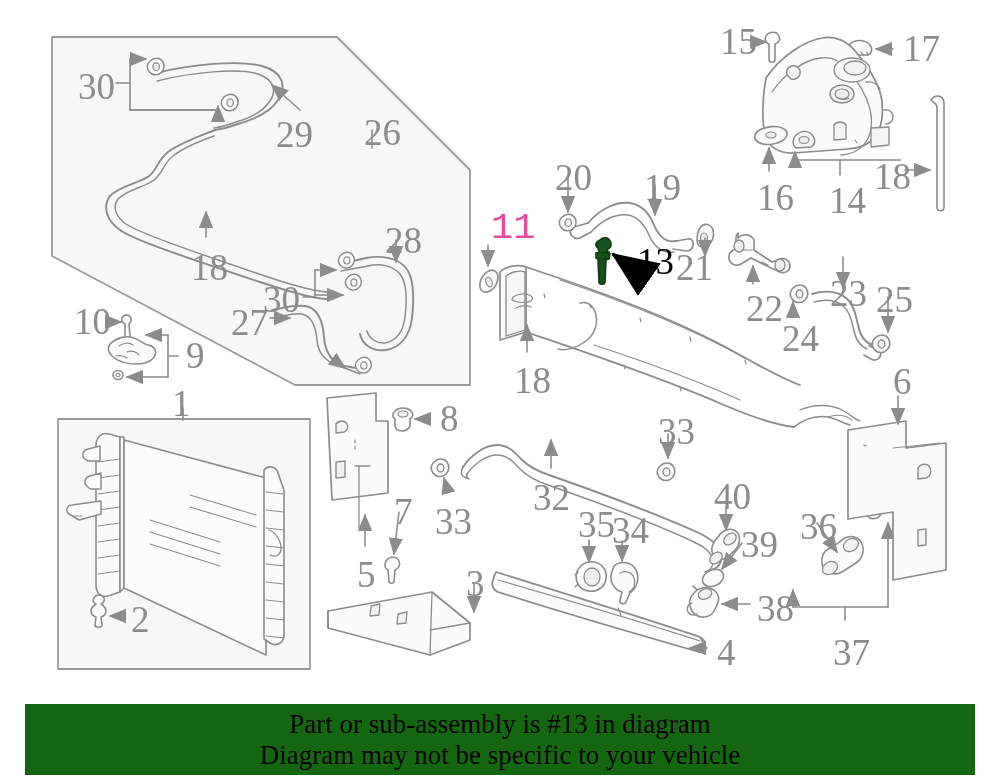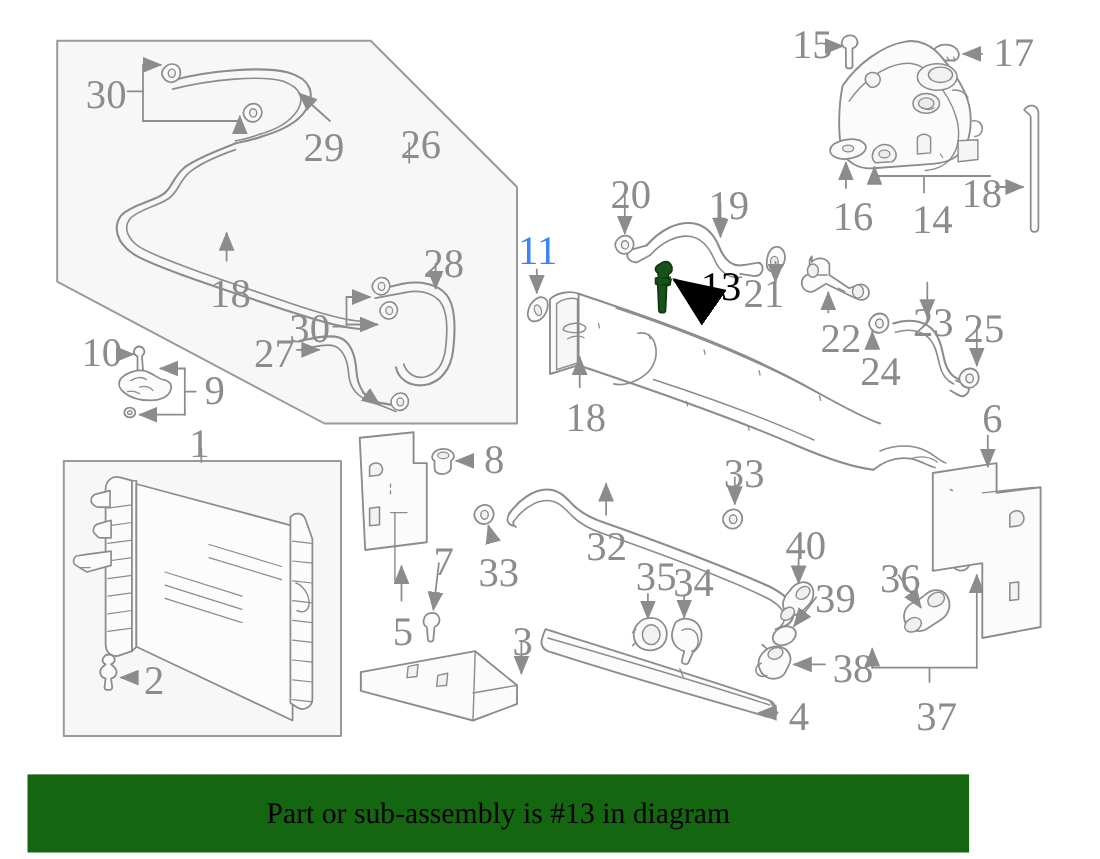--- a/index.html
+++ b/index.html
@@ -36,21 +36,21 @@
     user-select: none;
   }
   .callout.hl {
     color: #000000;
     font-weight: 400;
   }
   #banner {
     position: absolute;
     left: 25px;
     top: 704px;
-    width: 856px;
+    width: 950px;
     height: 71px;
     background: #156610;
     box-sizing: border-box;
     display: flex;
     flex-direction: column;
     align-items: center;
     justify-content: center;
   }
   #banner .bline {
     font-family: "Liberation Serif", serif;
@@ -557,21 +557,21 @@
   <div id="callout-layer">
       <div class="callout" style="left: 78px; top: 68px; color: rgb(140, 140, 140);">30</div>
       <div class="callout" style="left: 276px; top: 116px; color: rgb(140, 140, 140);">29</div>
       <div class="callout" style="left: 364px; top: 114px; color: rgb(140, 140, 140);">26</div>
       <div class="callout" style="left: 191px; top: 249px; color: rgb(140, 140, 140);">18</div>
       <div class="callout" style="left: 385px; top: 222px; color: rgb(140, 140, 140);">28</div>
       <div class="callout" style="left: 263px; top: 281px; color: rgb(140, 140, 140);">30</div>
       <div class="callout" style="left: 231px; top: 304px; color: rgb(140, 140, 140);">27</div>
       <div class="callout" style="left: 74px; top: 303px; color: rgb(140, 140, 140);">10</div>
       <div class="callout" style="left: 186px; top: 337px; color: rgb(140, 140, 140);">9</div>
-      <div class="callout" style="left: 471px; top: 210px; color: #3b82f6;">11</div>
+      <div class="callout" style="left: 491px; top: 210px; color: #ec4899; font-family: Liberation Mono, monospace;">11</div>
       <div class="callout" style="left: 172px; top: 385px; color: rgb(140, 140, 140);">1</div>
       <div class="callout" style="left: 131px; top: 601px; color: rgb(140, 140, 140);">2</div>
       <div class="callout" style="left: 440px; top: 400px; color: rgb(140, 140, 140);">8</div>
       <div class="callout" style="left: 357px; top: 556px; color: rgb(140, 140, 140);">5</div>
       <div class="callout" style="left: 394px; top: 493px; color: rgb(140, 140, 140);">7</div>
       <div class="callout" style="left: 435px; top: 503px; color: rgb(140, 140, 140);">33</div>
       <div class="callout" style="left: 466px; top: 565px; color: rgb(140, 140, 140);">3</div>
       <div class="callout" style="left: 514px; top: 362px; color: rgb(140, 140, 140);">18</div>
       <div class="callout" style="left: 533px; top: 479px; color: rgb(140, 140, 140); text-align: center;">32</div>
       <div class="callout" style="left: 658px; top: 413px; color: rgb(140, 140, 140);">33</div>
@@ -594,15 +594,16 @@
       <div class="callout" style="left: 876px; top: 281px; color: rgb(140, 140, 140);">25</div>
       <div class="callout" style="left: 720px; top: 23px; color: rgb(140, 140, 140);">15</div>
       <div class="callout" style="left: 903px; top: 30px; color: rgb(140, 140, 140);">17</div>
       <div class="callout" style="left: 757px; top: 179px; color: rgb(140, 140, 140);">16</div>
       <div class="callout" style="left: 829px; top: 182px; color: rgb(140, 140, 140);">14</div>
       <div class="callout" style="left: 874px; top: 158px; color: rgb(140, 140, 140);">18</div>
     </div>
 
   <div id="banner" style="background: rgb(21, 102, 16);">
     <div class="bline" style="color: rgb(0, 0, 0);">Part or sub-assembly is #13 in diagram</div>
+    <div class="bline" style="color: rgb(0, 0, 0);">Diagram may not be specific to your vehicle</div>
   </div>
 
 </div>
 
 </body></html>

